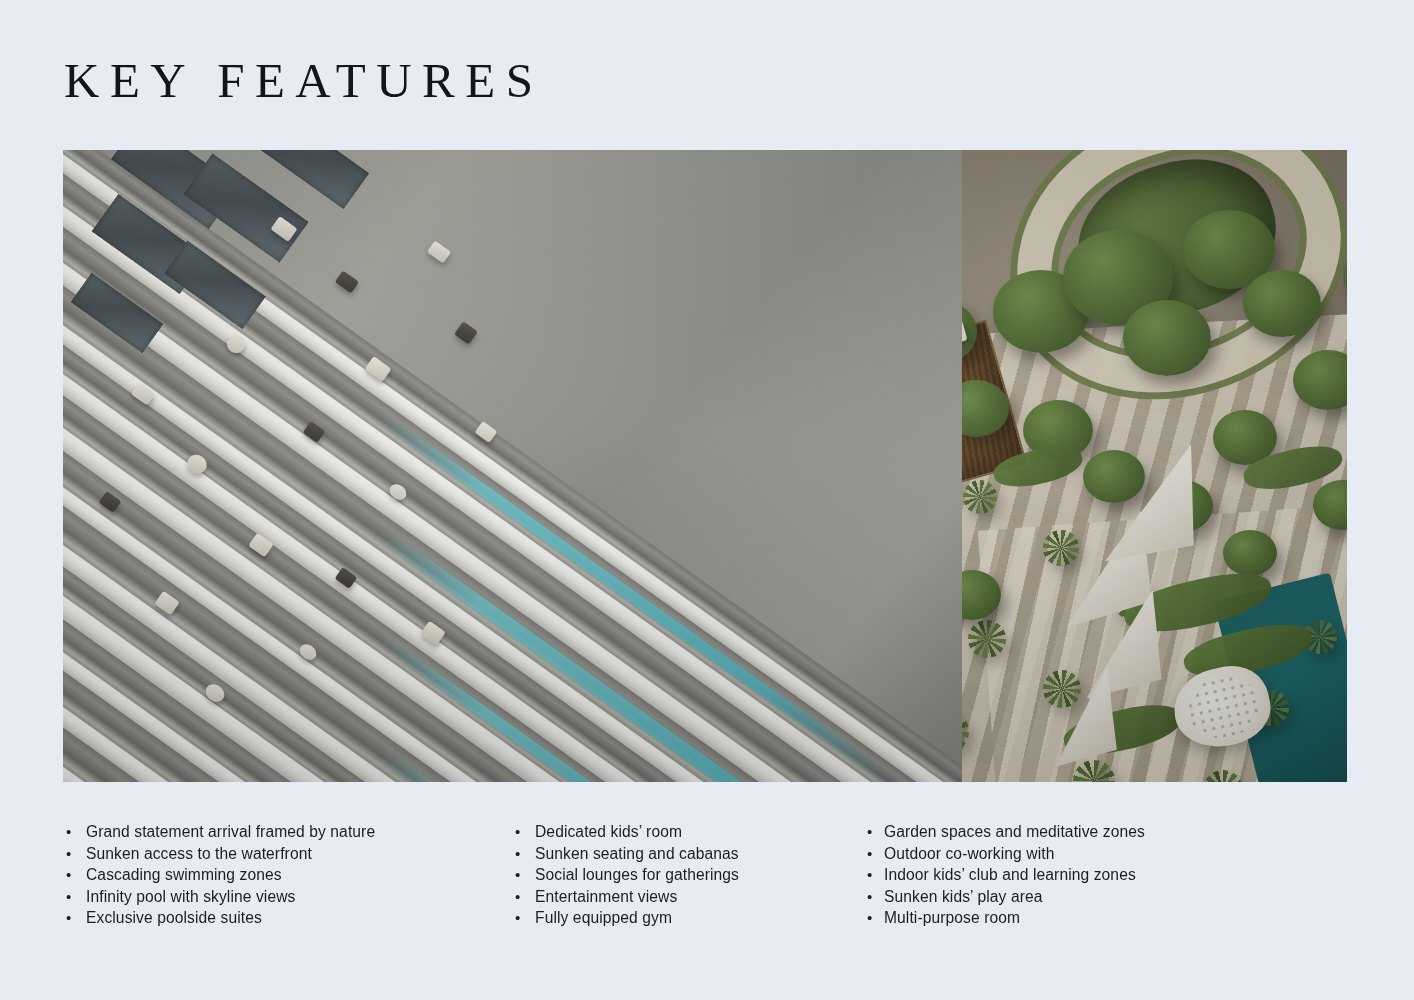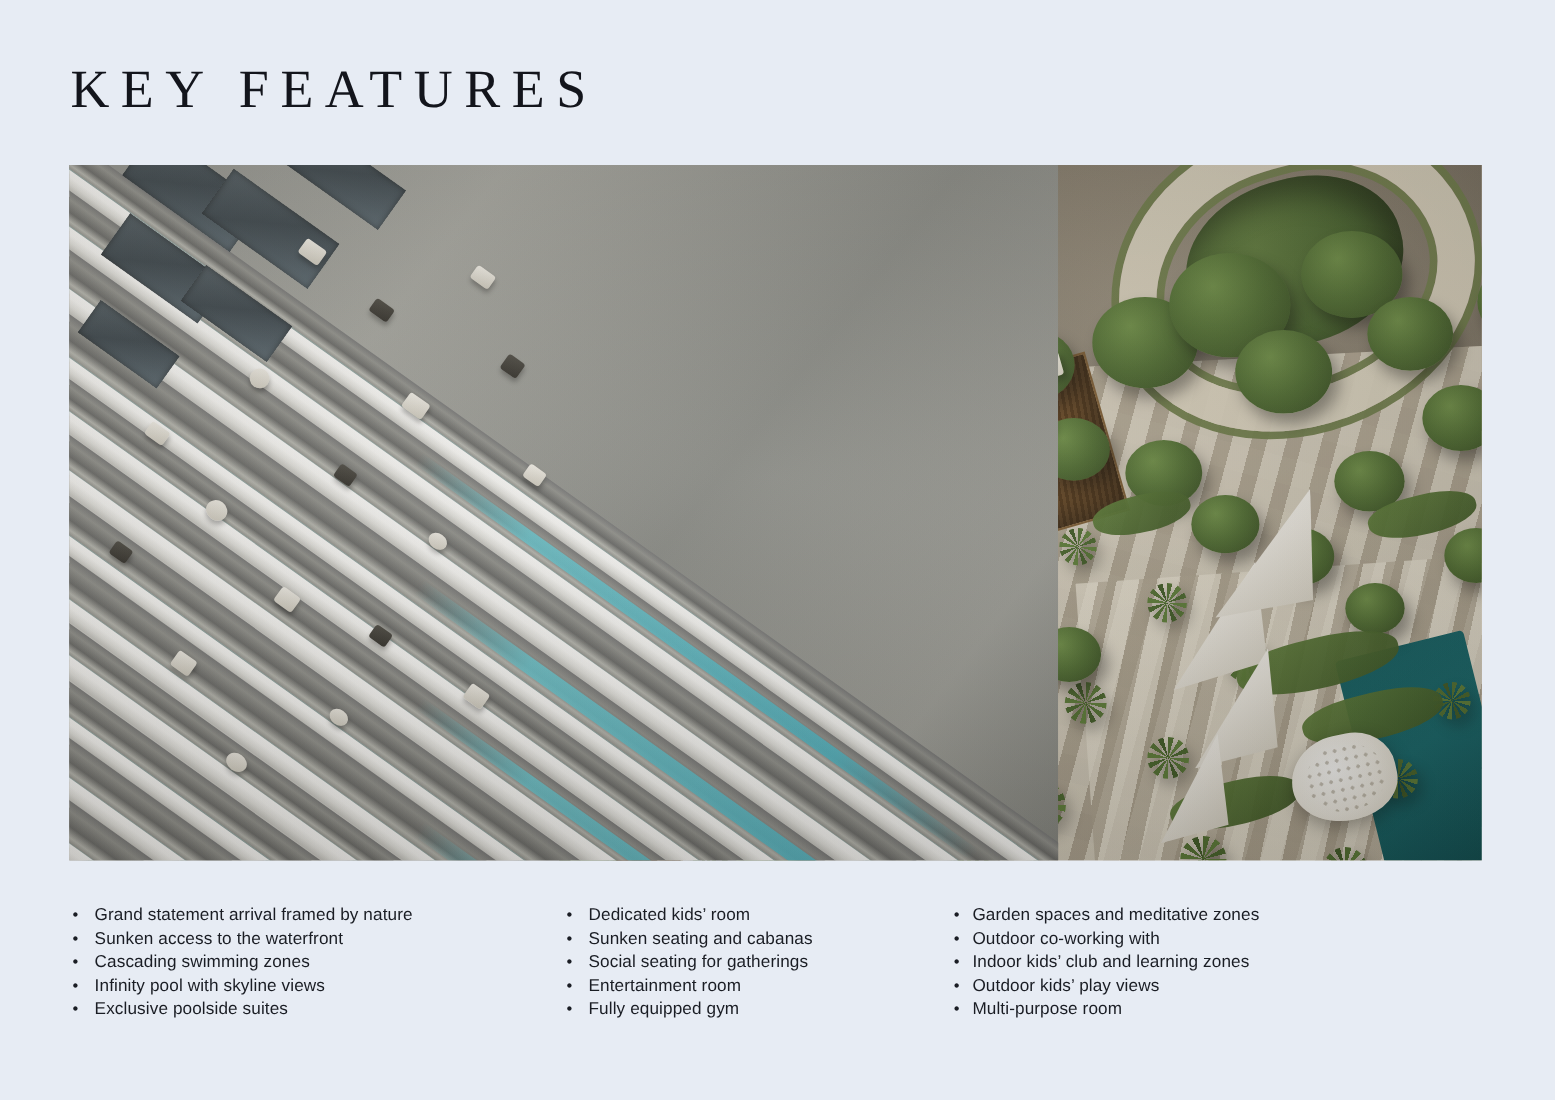--- a/index.html
+++ b/index.html
@@ -681,25 +681,25 @@
       <div class="feature-item">
         <span class="bullet">•</span>
         <span class="feature-text">Dedicated kids’ room</span>
       </div>
       <div class="feature-item">
         <span class="bullet">•</span>
         <span class="feature-text">Sunken seating and cabanas</span>
       </div>
       <div class="feature-item">
         <span class="bullet">•</span>
-        <span class="feature-text">Social seating for gatherings</span>
-      </div>
-      <div class="feature-item">
-        <span class="bullet">•</span>
-        <span class="feature-text">Entertainment room</span>
+        <span class="feature-text">Social lounges for gatherings</span>
+      </div>
+      <div class="feature-item">
+        <span class="bullet">•</span>
+        <span class="feature-text">Entertainment views</span>
       </div>
       <div class="feature-item">
         <span class="bullet">•</span>
         <span class="feature-text">Fully equipped gym</span>
       </div>
     </div>
   <div class="col col-3">
       <div class="feature-item">
         <span class="bullet">•</span>
         <span class="feature-text">Garden spaces and meditative zones</span>
@@ -707,20 +707,20 @@
       <div class="feature-item">
         <span class="bullet">•</span>
         <span class="feature-text">Outdoor co-working with</span>
       </div>
       <div class="feature-item">
         <span class="bullet">•</span>
         <span class="feature-text">Indoor kids’ club and learning zones</span>
       </div>
       <div class="feature-item">
         <span class="bullet">•</span>
-        <span class="feature-text">Outdoor kids’ play views</span>
+        <span class="feature-text">Sunken kids’ play area</span>
       </div>
       <div class="feature-item">
         <span class="bullet">•</span>
         <span class="feature-text">Multi-purpose room</span>
       </div>
     </div>
 </div>
 
 </body></html>

